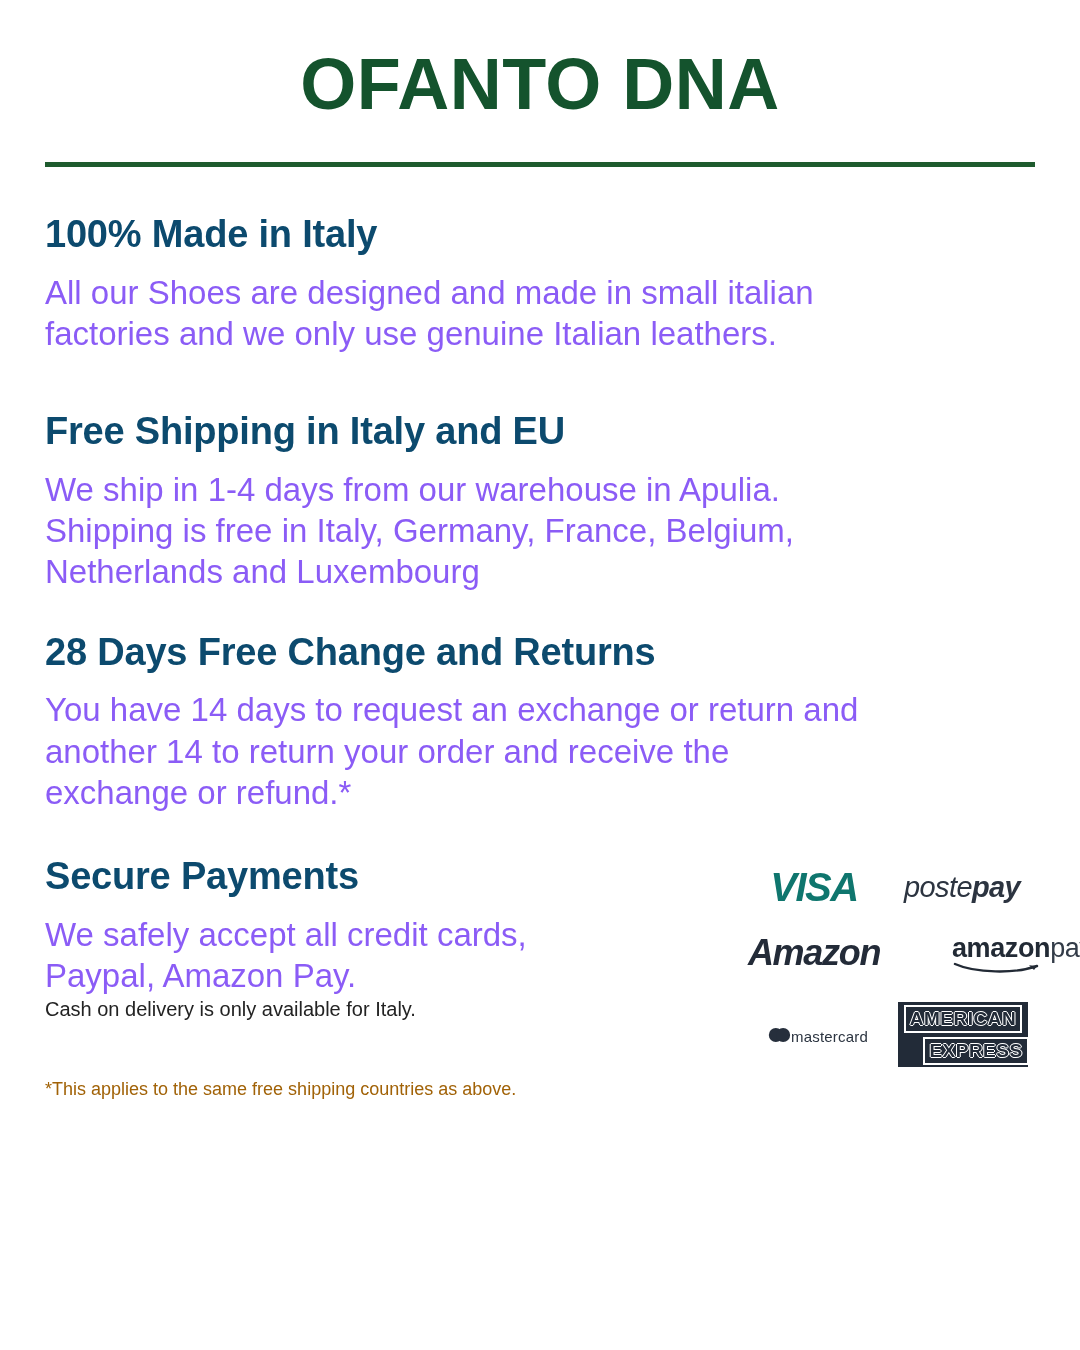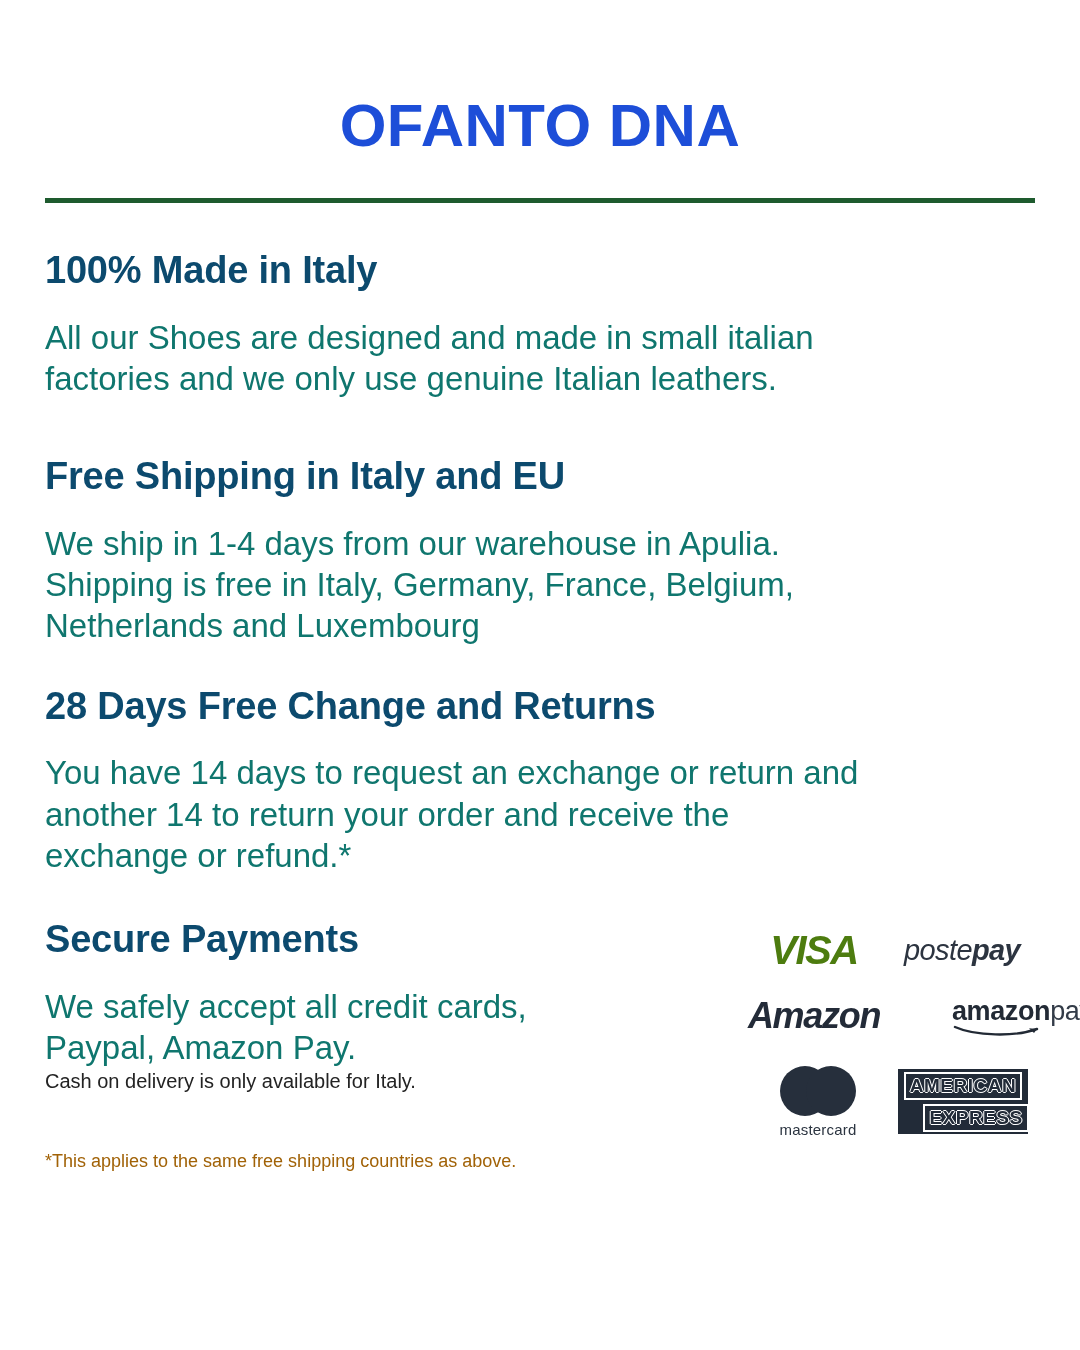--- a/index.html
+++ b/index.html
@@ -20,25 +20,25 @@
   .page {
     width: 1080px;
     height: 1350px;
     padding: 0 45px 0 45px;
     position: relative;
   }
 
   
   .page-title {
     text-align: center;
-    font-size: 60px;
+    font-size: 72px;
     font-weight: bold;
     letter-spacing: 0.5px;
-    color: #1d4ed8;
-    padding-top: 96px;
+    color: #14532d;
+    padding-top: 48px;
     line-height: 1.0;
   }
 
   .title-divider {
     margin-top: 42px;
     height: 5px;
     background: #1e5b2e;
     width: 100%;
   }
 
@@ -51,22 +51,22 @@
     color: #0c4a6e;
     font-size: 38px;
     font-weight: bold;
     line-height: 1.15;
     letter-spacing: -0.2px;
   }
 
   .section-body {
     font-size: 33px;
     line-height: 1.25;
-    color: #0f766e;
-    margin-top: 24px;
+    color: #8b5cf6;
+    margin-top: 15px;
     font-weight: 400;
   }
 
   .section-body .line { display: block; white-space: nowrap; }
 
   .sec-made    { margin-bottom: 56px; }
   .sec-ship    { margin-bottom: 38px; }
   .sec-returns { margin-bottom: 42px; }
 
   
@@ -118,21 +118,21 @@
     display: flex;
     align-items: center;
     justify-content: center;
   }
 
   .logo-visa {
     font-size: 40px;
     font-weight: bold;
     font-style: italic;
     letter-spacing: -1.5px;
-    color: #4d7c0f;
+    color: #0f766e;
     width: 128px;
   }
 
   .logo-postepay {
     font-size: 29px;
     font-style: italic;
     color: #2c3440;
     letter-spacing: -0.6px;
     white-space: nowrap;
   }
@@ -163,21 +163,21 @@
     position: absolute;
     left: 1px;
     bottom: -1px;
     width: 92px;
     height: 12px;
   }
 
   .logo-mastercard {
     width: 100px;
     display: flex;
-    flex-direction: column;
+    flex-direction: row;
     align-items: center;
   }
   .mc-marks { width: 82px; height: 52px; }
   .mc-label {
     font-size: 15px;
     color: #2b3440;
     margin-top: 4px;
     letter-spacing: 0.2px;
   }
 

